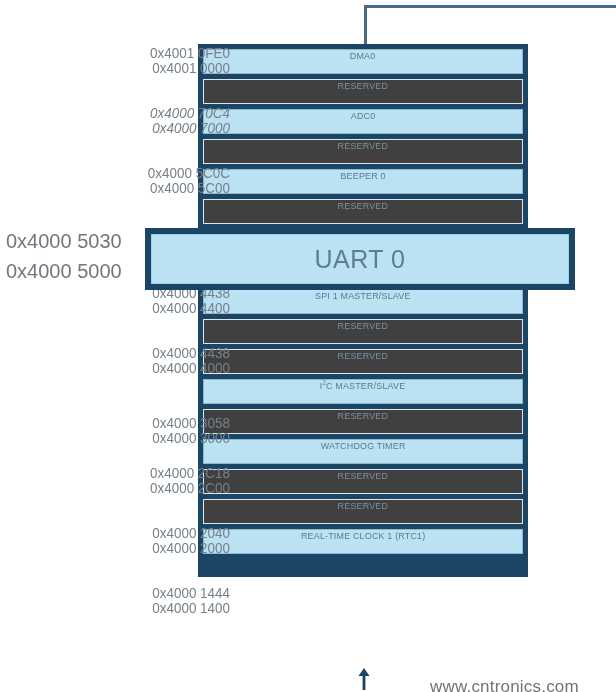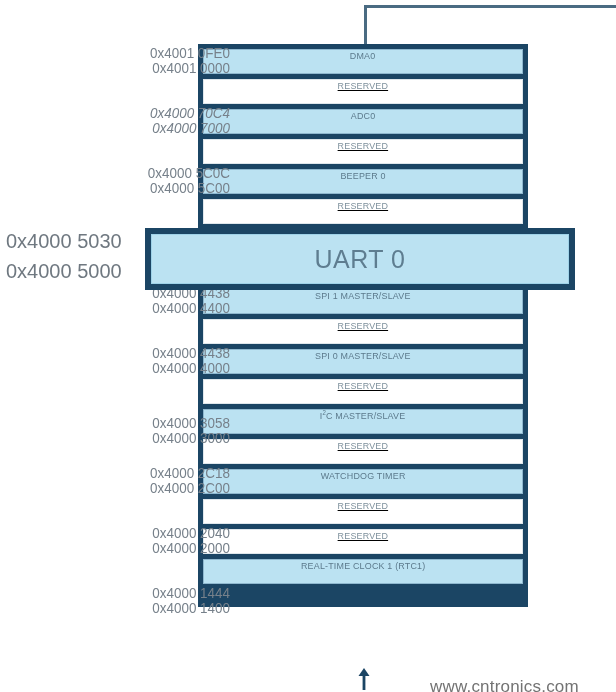--- a/index.html
+++ b/index.html
@@ -60,23 +60,22 @@
     align-items: flex-start;
     justify-content: center;
     border: 1px solid #8fb8cf;
   }
   .row:last-child { margin-bottom: 18px; }
 
   .row.periph {
     background: #bbe2f2;
   }
   .row.reserved {
-    background: #ffffff;
+    background: #404040;
     border: 1px solid #dfe7ec;
-    text-decoration: underline;
   }
 
   .row-label {
     font-size: 9.5px;
     color: #5c7a8c;
     letter-spacing: 0.2px;
     white-space: nowrap;
     transform: scaleX(0.94);
   }
   .row.reserved .row-label { color: #7d909c; }
@@ -195,23 +194,20 @@
       </div>
       <div class="row reserved">
         <span class="row-label">RESERVED</span>
       </div>
       <div class="row periph">
         <span class="row-label">SPI 1 MASTER/SLAVE</span>
       </div>
       <div class="row reserved">
         <span class="row-label">RESERVED</span>
       </div>
-      <div class="row periph">
-        <span class="row-label">SPI 0 MASTER/SLAVE</span>
-      </div>
       <div class="row reserved">
         <span class="row-label">RESERVED</span>
       </div>
       <div class="row periph">
         <span class="row-label">I<sup>2</sup>C MASTER/SLAVE</span>
       </div>
       <div class="row reserved">
         <span class="row-label">RESERVED</span>
       </div>
       <div class="row periph">

